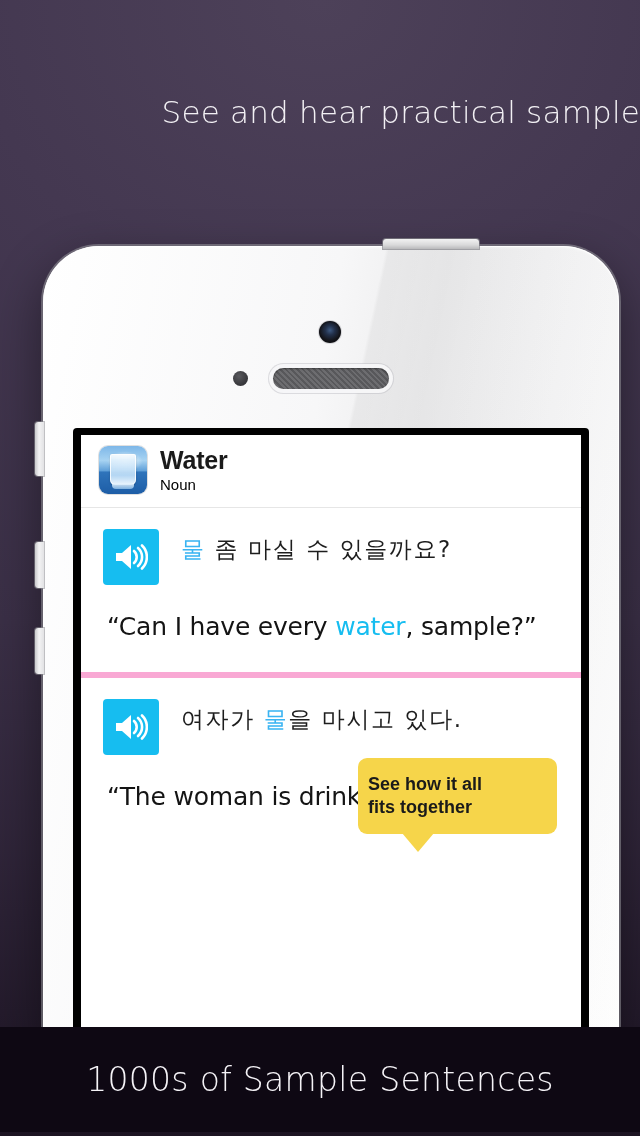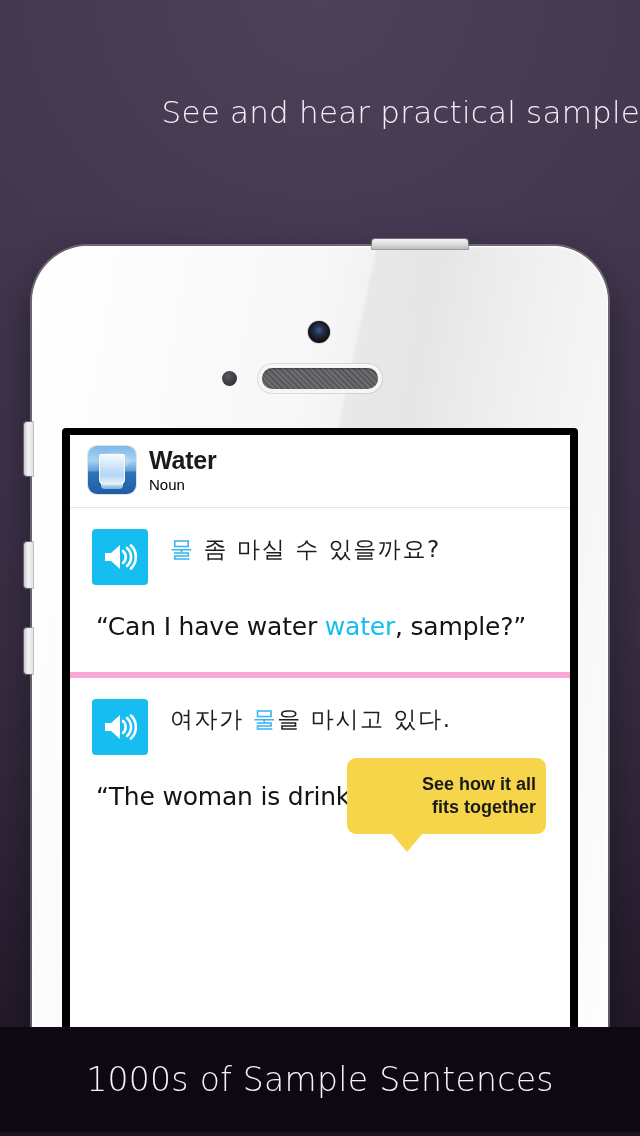--- a/index.html
+++ b/index.html
@@ -40,21 +40,21 @@
     font-weight: 300;
     line-height: 1.32;
     letter-spacing: 0.2px;
     font-family: "DejaVu Sans", "Liberation Sans", sans-serif;
   }
   .headline span { display: block; }
 
   
   .phone {
     position: absolute;
-    left: 32px;
+    left: 43px;
     top: 246px;
     width: 576px;
     height: 800px;
     border-radius: 56px 56px 0 0;
     background: linear-gradient(100deg, #ffffff 0%, #f7f7f8 42%, #ececed 57%, #f4f4f5 75%, #fdfdfd 100%);
     box-shadow:
       0 0 0 2px rgba(150,150,155,0.55),
       0 2px 3px rgba(255,255,255,0.6) inset,
       0 18px 50px rgba(0,0,0,0.45);
   }
@@ -237,21 +237,21 @@
 
   
   .callout {
     position: absolute;
     left: 277px;
     top: 250px;
     width: 199px;
     background: #f6d54a;
     border-radius: 9px;
     padding: 15px 10px 16px 10px;
-    text-align: right;
+    text-align: left;
     font-size: 18px;
     font-weight: bold;
     color: #1a1a1a;
     line-height: 1.26;
     z-index: 5;
   }
   .callout-tail {
     position: absolute;
     left: 44px;
     bottom: -18px;
@@ -324,21 +324,21 @@
               <svg width="34" height="28" viewBox="0 0 34 28" aria-hidden="true">
                 <path d="M2 10 h6 L17 2 v24 L8 18 H2 z" fill="#ffffff"></path>
                 <path d="M20 8 a8 8 0 0 1 0 12" stroke="#ffffff" stroke-width="2.6" fill="none" stroke-linecap="round"></path>
                 <path d="M24 5 a12 12 0 0 1 0 18" stroke="#ffffff" stroke-width="2.6" fill="none" stroke-linecap="round"></path>
                 <path d="M28 2.5 a16 16 0 0 1 0 23" stroke="#ffffff" stroke-width="2.6" fill="none" stroke-linecap="round"></path>
               </svg>
             </span>
           </div>
           <div class="target-lang"><span></span><span class="hl">물</span><span> 좀 마실 수 있을까요?</span></div>
         </div>
-        <div class="translation"><span>“Can I have water </span><span class="hl">water</span><span>, sample?”</span></div>
+        <div class="translation"><span>“Can I have every </span><span class="hl">water</span><span>, sample?”</span></div>
 
         <div class="callout">
           <div>See how it all</div>
           <div>fits together</div>
           <div class="callout-tail"></div>
         </div>
       </div>
 
       <div class="sentence-block">
         <div class="sentence-row">

